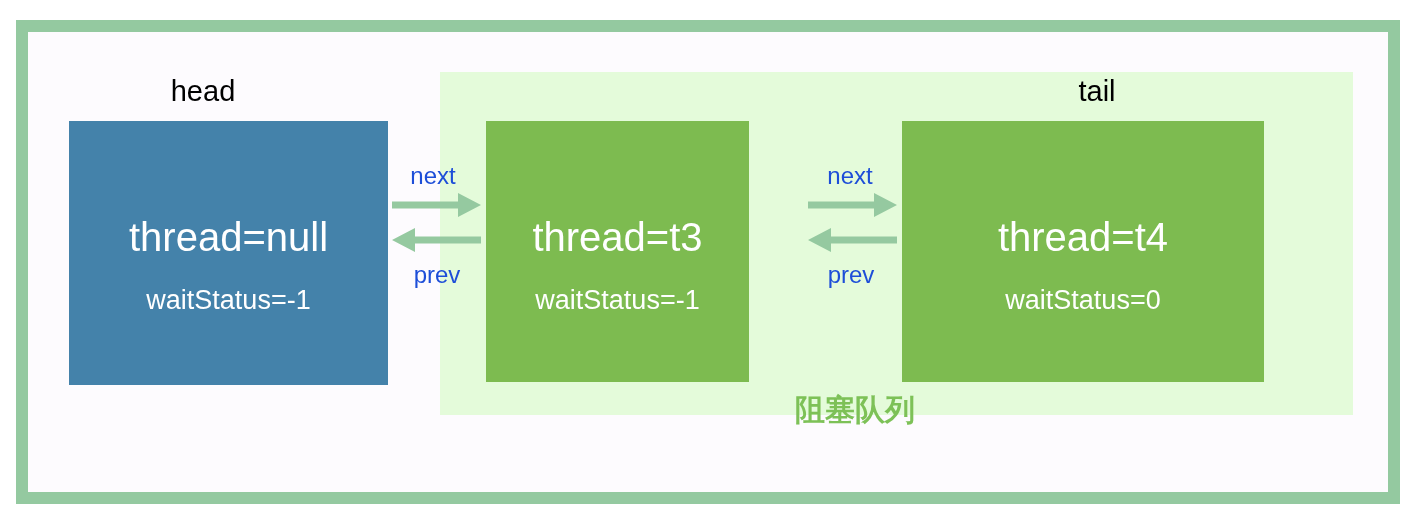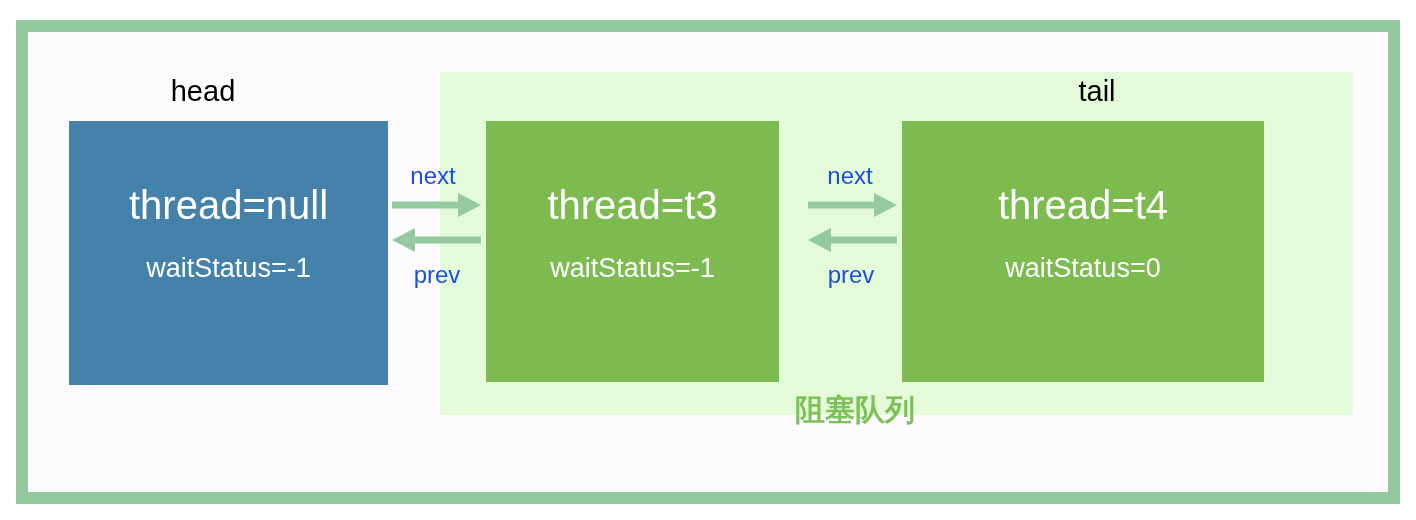--- a/index.html
+++ b/index.html
@@ -43,27 +43,27 @@
     color: #000000;
     white-space: nowrap;
   }
   .node {
     position: absolute;
     top: 121px;
     display: flex;
     flex-direction: column;
     align-items: center;
     box-sizing: border-box;
-    padding-top: 60px;
+    padding-top: 92px;
     color: #ffffff;
     text-align: center;
   }
   .node.head-node   { left: 69px;  width: 319px; height: 264px; background: #4482aa; }
   .node.queue-node  { background: #7dbb50; height: 261px; }
-  .node.node-t3     { left: 486px; width: 293px; }
+  .node.node-t3     { left: 486px; width: 263px; }
   .node.node-t4     { left: 902px; width: 362px; }
   .node .thread-line {
     font-size: 40px;
     line-height: 48px;
     white-space: nowrap;
   }
   .node .waitstatus-line {
     margin-top: 23px;
     font-size: 27px;
     line-height: 32px;

